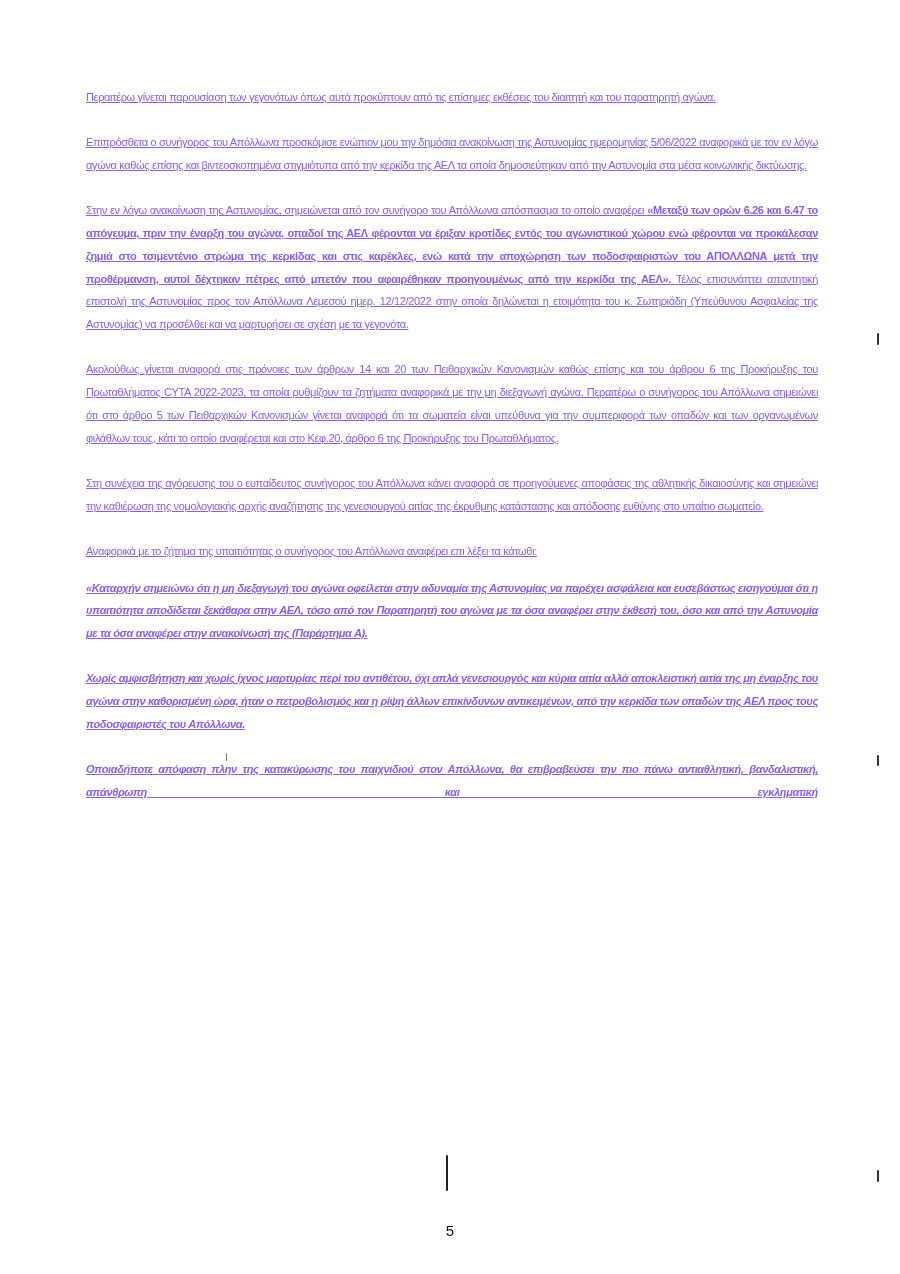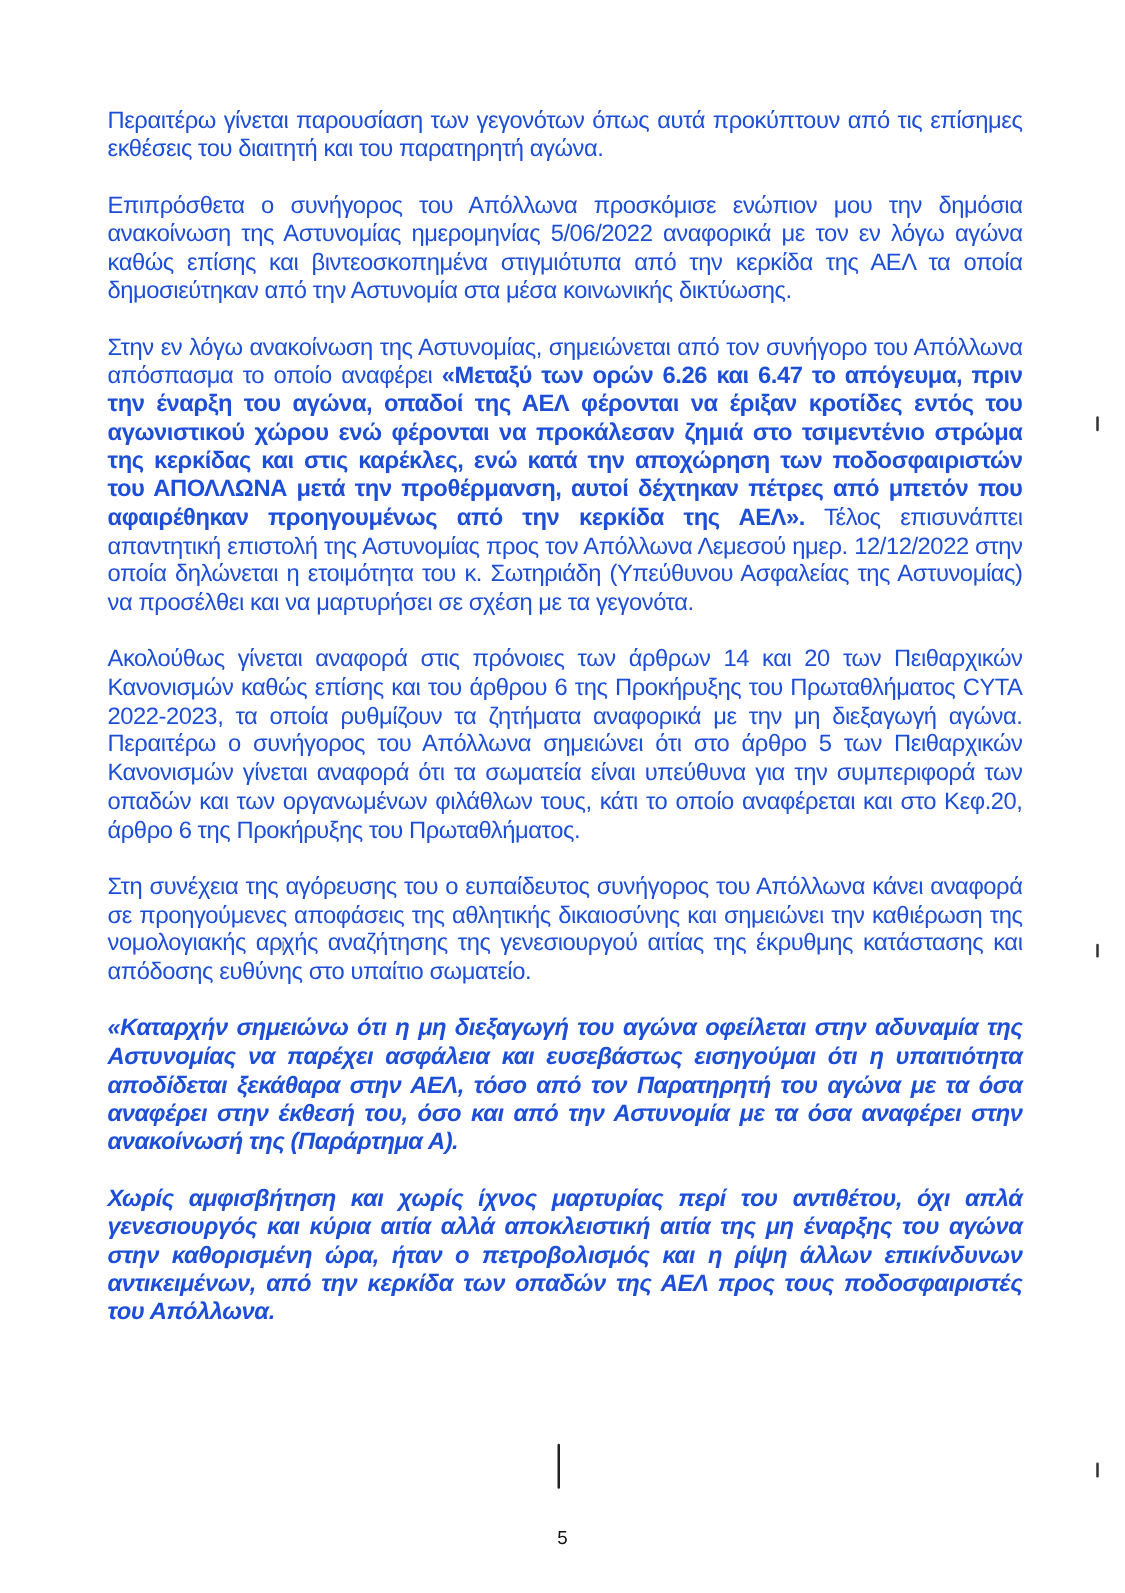--- a/index.html
+++ b/index.html
@@ -19,25 +19,26 @@
       position: absolute;
       left: 0; top: 0;
       width: 900px; height: 1274px;
       background: #ffffff;
     }
     .text-column {
       position: absolute;
       left: 86px;
       top: 86px;
       width: 732px;
-      font-size: 19px;
+      font-size: 11px;
       line-height: 22.7px;
       letter-spacing: -0.35px;
       text-align: justify;
-      color: #1d4ed8;
+      color: #8b5cf6;
+      text-decoration: underline;
     }
     .para {
       margin: 0 0 22.7px 0;
     }
     .para.tight {
       margin-bottom: 14px;
     }
     .bold { font-weight: bold; }
     .quote {
       font-weight: bold;
@@ -69,26 +70,28 @@
     <p class="para">Περαιτέρω γίνεται παρουσίαση των γεγονότων όπως αυτά προκύπτουν από τις επίσημες εκθέσεις του διαιτητή και του παρατηρητή αγώνα.</p>
 
     <p class="para">Επιπρόσθετα ο συνήγορος του Απόλλωνα προσκόμισε ενώπιον μου την δημόσια ανακοίνωση της Αστυνομίας ημερομηνίας 5/06/2022 αναφορικά με τον εν λόγω αγώνα καθώς επίσης και βιντεοσκοπημένα στιγμιότυπα από την κερκίδα της ΑΕΛ τα οποία δημοσιεύτηκαν από την Αστυνομία στα μέσα κοινωνικής δικτύωσης.</p>
 
     <p class="para"><span>Στην εν λόγω ανακοίνωση της Αστυνομίας, σημειώνεται από τον συνήγορο του Απόλλωνα απόσπασμα το οποίο αναφέρει </span><span class="bold">«Μεταξύ των ορών 6.26 και 6.47 το απόγευμα, πριν την έναρξη του αγώνα, οπαδοί της ΑΕΛ φέρονται να έριξαν κροτίδες εντός του αγωνιστικού χώρου ενώ φέρονται να προκάλεσαν ζημιά στο τσιμεντένιο στρώμα της κερκίδας και στις καρέκλες, ενώ κατά την αποχώρηση των ποδοσφαιριστών του ΑΠΟΛΛΩΝΑ μετά την προθέρμανση, αυτοί δέχτηκαν πέτρες από μπετόν που αφαιρέθηκαν προηγουμένως από την κερκίδα της ΑΕΛ».</span><span> Τέλος επισυνάπτει απαντητική επιστολή της Αστυνομίας προς τον Απόλλωνα Λεμεσού ημερ. 12/12/2022 στην οποία δηλώνεται η ετοιμότητα του κ. Σωτηριάδη (Υπεύθυνου Ασφαλείας της Αστυνομίας) να προσέλθει και να μαρτυρήσει σε σχέση με τα γεγονότα.</span></p>
 
     <p class="para">Ακολούθως γίνεται αναφορά στις πρόνοιες των άρθρων 14 και 20 των Πειθαρχικών Κανονισμών καθώς επίσης και του άρθρου 6 της Προκήρυξης του Πρωταθλήματος CYTA 2022-2023, τα οποία ρυθμίζουν τα ζητήματα αναφορικά με την μη διεξαγωγή αγώνα. Περαιτέρω ο συνήγορος του Απόλλωνα σημειώνει ότι στο άρθρο 5 των Πειθαρχικών Κανονισμών γίνεται αναφορά ότι τα σωματεία είναι υπεύθυνα για την συμπεριφορά των οπαδών και των οργανωμένων φιλάθλων τους, κάτι το οποίο αναφέρεται και στο Κεφ.20, άρθρο 6 της Προκήρυξης του Πρωταθλήματος.</p>
 
     <p class="para">Στη συνέχεια της αγόρευσης του ο ευπαίδευτος συνήγορος του Απόλλωνα κάνει αναφορά σε προηγούμενες αποφάσεις της αθλητικής δικαιοσύνης και σημειώνει την καθιέρωση της νομολογιακής αρχής αναζήτησης της γενεσιουργού αιτίας της έκρυθμης κατάστασης και απόδοσης ευθύνης στο υπαίτιο σωματείο.</p>
 
+    <p class="para tight">Αναφορικά με το ζήτημα της υπαιτιότητας ο συνήγορος του Απόλλωνα αναφέρει επι λέξει τα κάτωθι:</p>
 
     <p class="para quote">«Καταρχήν σημειώνω ότι η μη διεξαγωγή του αγώνα οφείλεται στην αδυναμία της Αστυνομίας να παρέχει ασφάλεια και ευσεβάστως εισηγούμαι ότι η υπαιτιότητα αποδίδεται ξεκάθαρα στην ΑΕΛ, τόσο από τον Παρατηρητή του αγώνα με τα όσα αναφέρει στην έκθεσή του, όσο και από την Αστυνομία με τα όσα αναφέρει στην ανακοίνωσή της (Παράρτημα Α).</p>
 
     <p class="para quote">Χωρίς αμφισβήτηση και χωρίς ίχνος μαρτυρίας περί του αντιθέτου, όχι απλά γενεσιουργός και κύρια αιτία αλλά αποκλειστική αιτία της μη έναρξης του αγώνα στην καθορισμένη ώρα, ήταν ο πετροβολισμός και η ρίψη άλλων επικίνδυνων αντικειμένων, από την κερκίδα των οπαδών της ΑΕΛ προς τους ποδοσφαιριστές του Απόλλωνα.</p>
 
 
+    <p class="para quote" style="margin-bottom:0; text-align-last: justify;">Οποιαδήποτε απόφαση πλην της κατακύρωσης του παιχνιδιού στον Απόλλωνα, θα επιβραβεύσει την πιο πάνω αντιαθλητική, βανδαλιστική, απάνθρωπη και εγκληματική</p>
 
   </div>
 
   <div class="page-number">5</div>
 
   <div class="scan-mark" style="left:877px; top:333px; height:12px;"></div>
   <div class="scan-mark" style="left:877px; top:755px; height:11px;"></div>
   <div class="scan-mark" style="left:877px; top:1170px; height:12px;"></div>
   <div class="scan-mark" style="left:446px; top:1155px; height:36px; width:1.5px; background:#222;"></div>
   <div class="scan-mark" style="left:226px; top:753px; height:8px; width:1px; background:#777;"></div>

